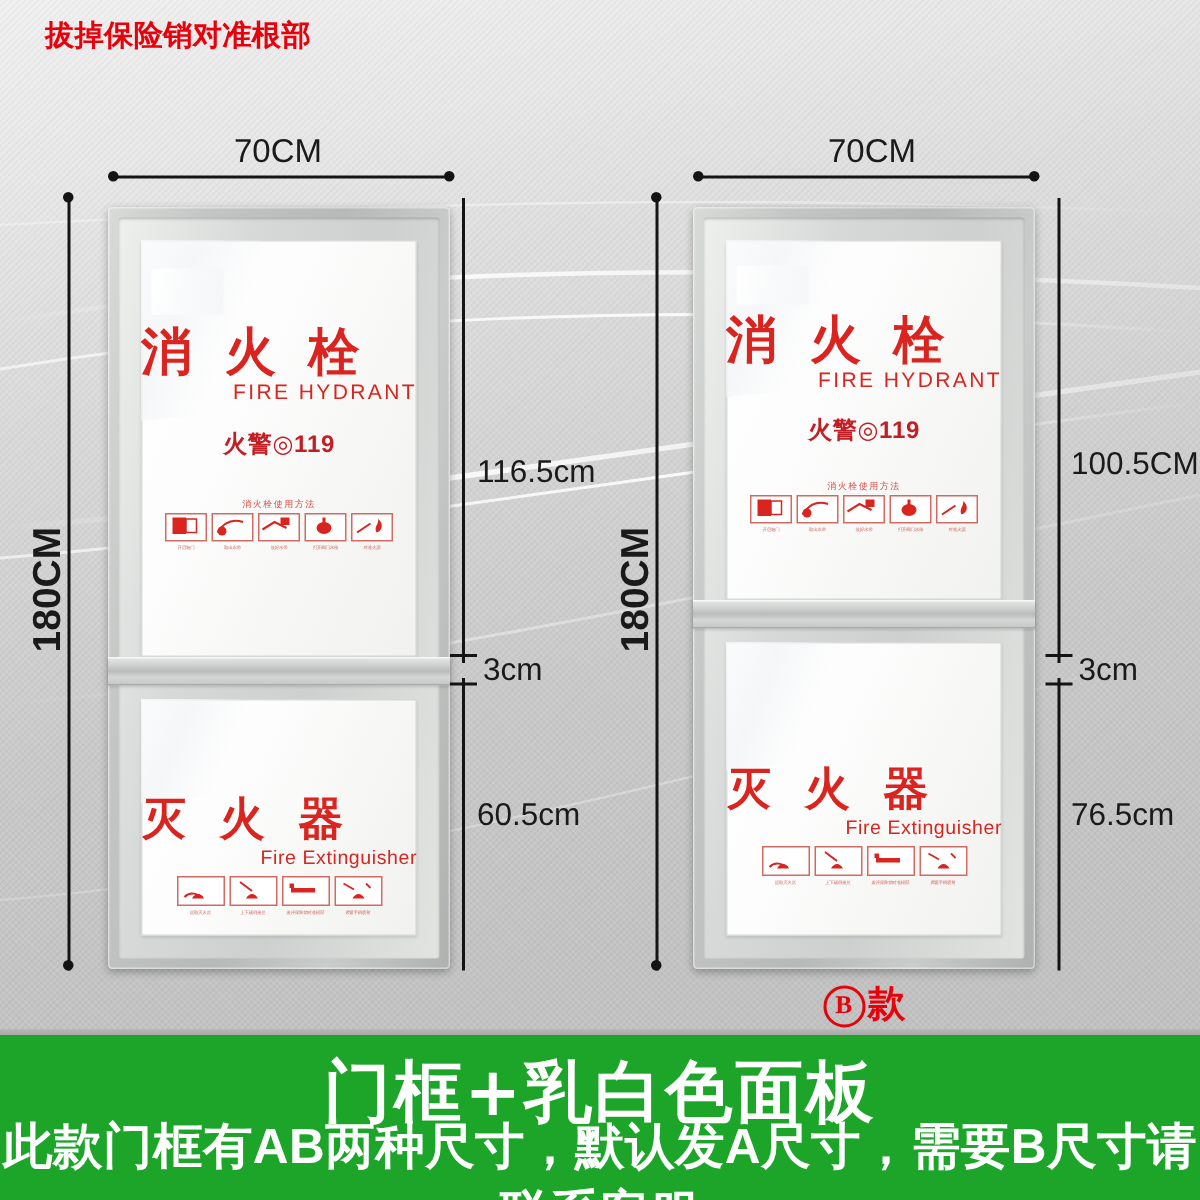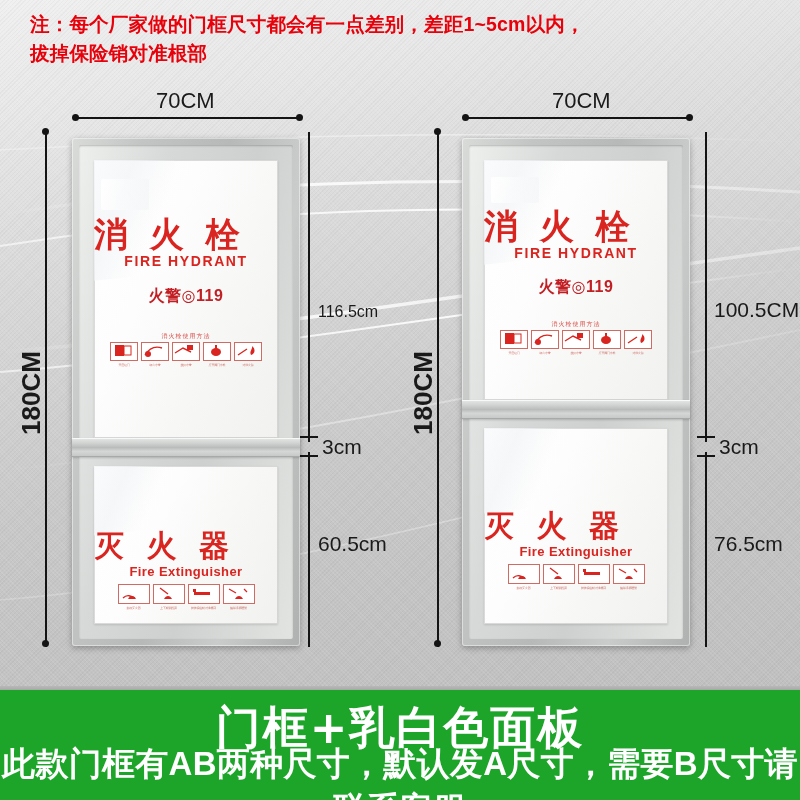--- a/index.html
+++ b/index.html
@@ -71,22 +71,22 @@
     box-shadow:inset 0 1px 0 rgba(255,255,255,.7), inset 0 -1px 0 rgba(0,0,0,.15), 0 1px 2px rgba(0,0,0,.18);
   }
 
   
   .hz-title{
     position:absolute;left:0;right:0;text-align:left;
     color:#d9241f;font-weight:bold;
     font-family:"DejaVu Sans","Liberation Sans",sans-serif;
   }
   .hz-sub{
-    position:absolute;left:0;right:0;text-align:center;
-    color:#d9241f;font-weight:bold;letter-spacing:1.6px;
+    position:absolute;left:0;right:0;text-align:right;
+    color:#d9241f;font-weight:normal;letter-spacing:1.6px;
   }
   .hz-fire{
     position:absolute;left:0;right:0;text-align:center;
     color:#c21f24;font-weight:bold;
   }
   .howto-cap{
     position:absolute;left:0;right:0;text-align:center;
     color:#d84a44;
   }
   .icon-row{
@@ -160,39 +160,38 @@
     <path d="M0,215 C180,185 420,170 800,192" stroke="url(#sw)" stroke-width="3" fill="none"></path>
     <path d="M0,246 C200,214 430,196 800,222" stroke="url(#sw2)" stroke-width="2" fill="none"></path>
     <path d="M0,352 C190,338 430,300 800,248" stroke="url(#sw)" stroke-width="3.5" fill="none"></path>
     <path d="M0,372 C200,356 440,316 800,268" stroke="url(#sw2)" stroke-width="2" fill="none"></path>
     <path d="M0,150 C200,140 420,126 800,142" stroke="url(#sw2)" stroke-width="1.6" fill="none" opacity=".5"></path>
     <path d="M0,470 C210,452 460,400 800,330" stroke="url(#sw)" stroke-width="2" fill="none" opacity=".45"></path>
     <path d="M0,600 C200,585 470,520 800,430" stroke="url(#sw2)" stroke-width="1.6" fill="none" opacity=".35"></path>
   </svg>
 
   <div class="note">
-    <div>注：每个厂家做的门框尺寸都会有一点差别，差距1~5cm以内，</div>
     <div>拔掉保险销对准根部</div>
   </div>
 
   <div class="dim-txt" style="left:156px;top:88px;font-size:22px;">70CM</div>
   <div class="dimline" style="left:76px;top:117px;width:224px;height:2px;"></div>
   <div class="dot" style="left:72px;top:114px;"></div>
   <div class="dot" style="left:296px;top:114px;"></div>
 
   <div class="dimline" style="left:45px;top:131px;width:2px;height:516px;"></div>
   <div class="dot" style="left:42px;top:128px;"></div>
   <div class="dot" style="left:42px;top:640px;"></div>
   <div class="dim-txt dim-vert" style="left:16px;top:435px;font-size:26px;font-weight:600;">180CM</div>
 
   <div class="dimline" style="left:308px;top:132px;width:2px;height:310px;"></div>
   <div class="dimline" style="left:308px;top:452px;width:2px;height:195px;"></div>
   <div class="dimline" style="left:300px;top:436px;width:18px;height:2px;"></div>
   <div class="dimline" style="left:300px;top:455px;width:18px;height:2px;"></div>
-  <div class="dim-txt" style="left:318px;top:303px;font-size:16px;">116.5cm</div>
+  <div class="dim-txt" style="left:318px;top:303px;font-size:21px;">116.5cm</div>
   <div class="dim-txt" style="left:322px;top:435px;font-size:21px;">3cm</div>
   <div class="dim-txt" style="left:318px;top:532px;font-size:21px;">60.5cm</div>
 
   <div class="cabinet" style="left:72px;top:138px;width:228px;height:508px;">
     <div class="frame"></div>
     <div class="frame-inner"></div>
 
     <div class="panel" style="left:22px;top:22px;right:22px;height:278px;">
       <div class="gloss"></div>
       <div class="gloss2"></div>
@@ -385,20 +384,23 @@
               <path d="M11 14 C13 10 17 10 19 14Z" fill="#d9241f"></path>
               <path d="M20 4 L23 7" stroke="#d9241f" stroke-width="1.2"></path>
             </svg>
           <span class="ico-lbl">握紧手柄喷射</span>
         </div>
       </div>
 
     </div>
   </div>
 
+  <div class="model-lbl" style="left:462px;top:652px;width:228px;">
+    <span class="circ">B</span><span>款</span>
+  </div>
 
   <div class="banner-top"></div>
   <div class="banner">
     <div class="b1">门框+乳白色面板</div>
     <div class="b2">此款门框有AB两种尺寸，默认发A尺寸，需要B尺寸请联系客服</div>
   </div>
 
 </div>
 
 </body></html>

